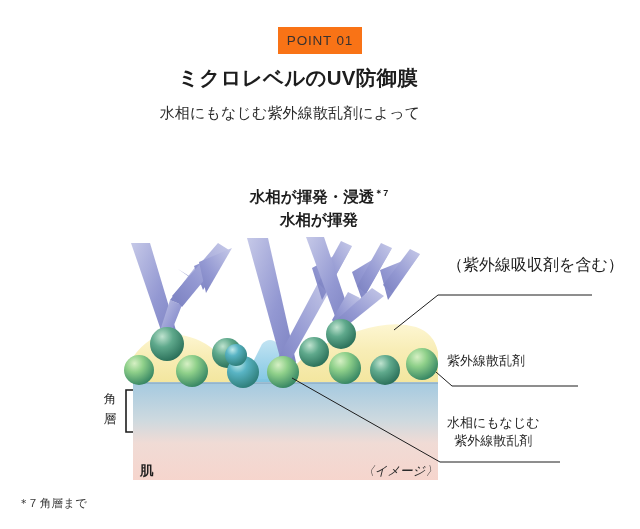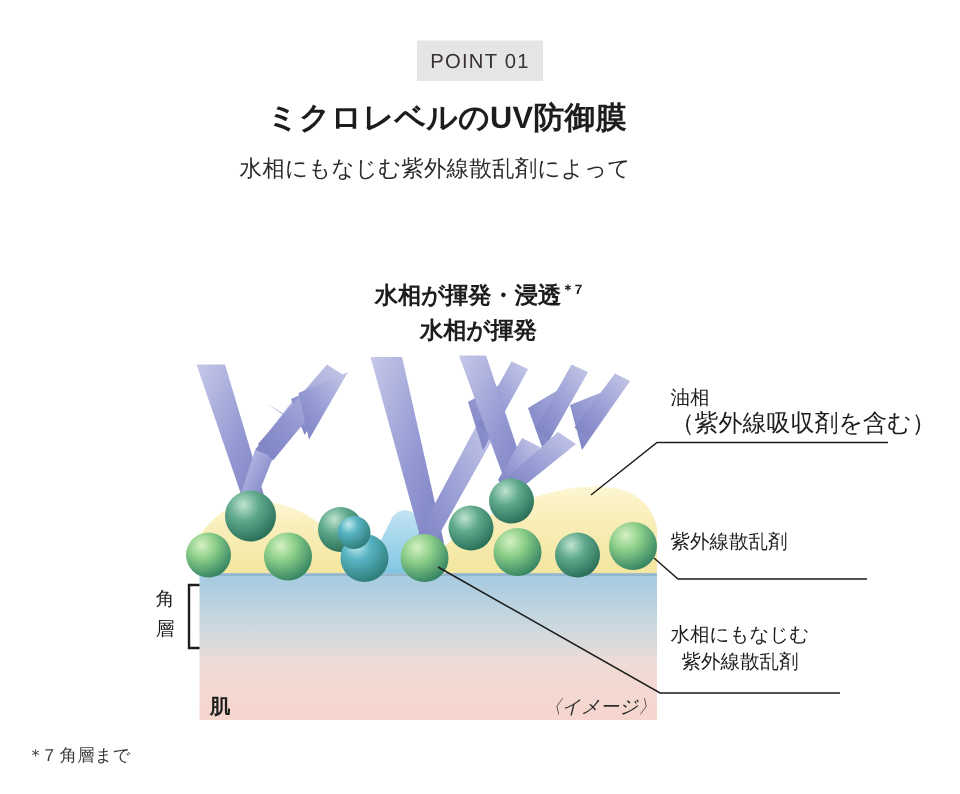--- a/index.html
+++ b/index.html
@@ -6,21 +6,21 @@
   body{
     width:640px;height:529px;background:#ffffff;
     font-family:"Liberation Sans","DejaVu Sans",sans-serif;
     color:#231f20;overflow:hidden;position:relative;
   }
   .stage{position:absolute;left:0;top:0;width:640px;height:529px;}
 
   
   .badge{
     position:absolute;left:278px;top:27px;width:84px;height:27px;
-    background:#e5e5e5;display:flex;align-items:center;justify-content:center;
+    background:#f97316;display:flex;align-items:center;justify-content:center;
     font-size:13.5px;letter-spacing:.06em;color:#3a3230;font-weight:400;
   }
   .title{
     position:absolute;left:0;top:64px;width:596px;text-align:center;
     font-size:20.5px;font-weight:700;letter-spacing:.012em;color:#1d1d1d;
   }
   .subtitle{
     position:absolute;left:0;top:100px;width:580px;text-align:center;
     font-size:15px;line-height:25px;color:#2b2b2b;font-weight:400;letter-spacing:.01em;
   }
@@ -177,21 +177,20 @@
 
     <g stroke="#1d1d1d" stroke-width="1" fill="none">
       <path d="M394 330 L438 295 L592 295"></path>
       <path d="M436 372 L452 386 L578 386"></path>
       <path d="M292 378 L440 462 L560 462"></path>
       <path d="M133 390 L126 390 L126 432 L133 432" stroke-width="1.6"></path>
     </g>
   </svg>
 
   <div class="lbl" id="lbl-oil">
-    <div>油相</div>
     <div class="sub">（紫外線吸収剤を含む）</div>
   </div>
 
   <div class="lbl" id="lbl-scatter">紫外線散乱剤</div>
 
   <div class="lbl" id="lbl-water">
     <div>水相にもなじむ</div>
     <div>紫外線散乱剤</div>
   </div>
 

